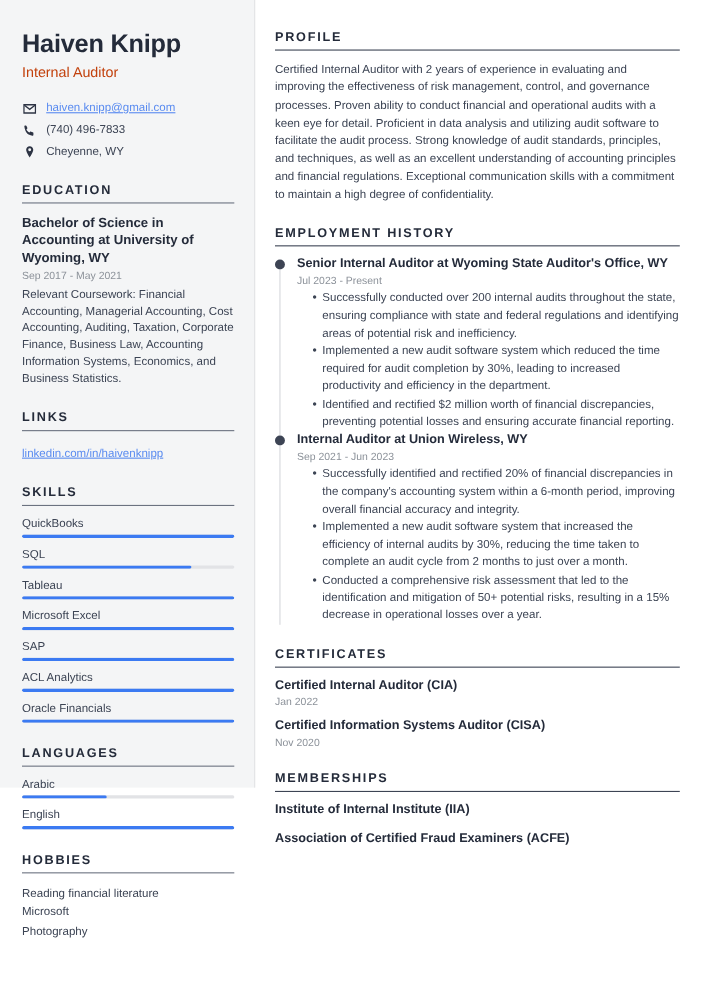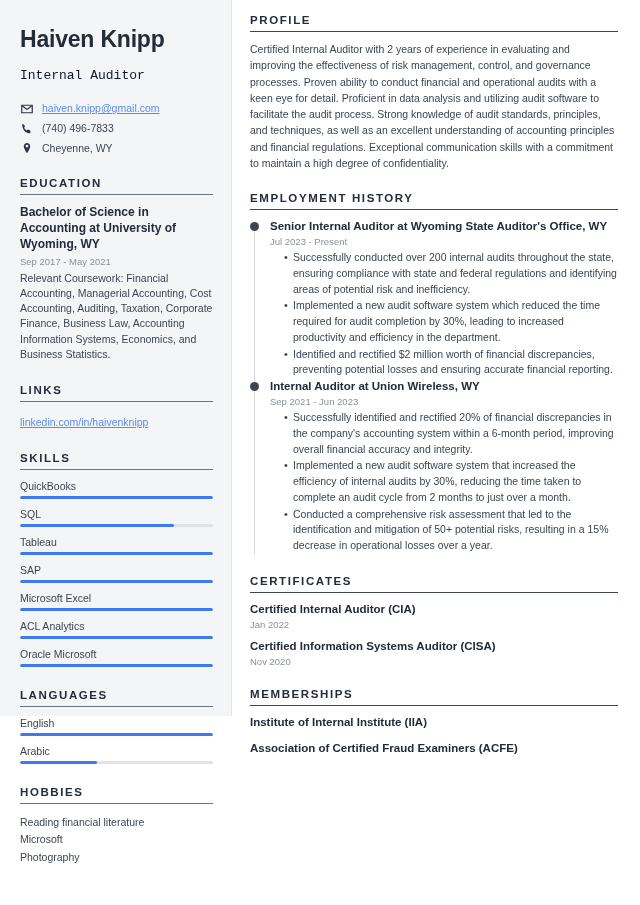--- a/index.html
+++ b/index.html
@@ -35,24 +35,23 @@
   .name {
     font-size: 23px;
     font-weight: bold;
     letter-spacing: -0.2px;
     color: #242b3a;
     line-height: 1.15;
   }
 
   .job-title {
     font-size: 13px;
-    color: #0f172a;
-    margin-top: 16px;
+    color: #c2410c;
+    margin-top: 6px;
     line-height: 1.3;
-    font-family: Liberation Mono, monospace;
   }
 
   .contact-list {
     margin-top: 17px;
   }
 
   .contact-row {
     display: flex;
     align-items: center;
     gap: 9px;
@@ -138,21 +137,21 @@
 
   .hobby {
     font-size: 10.5px;
     color: #3c4454;
     line-height: 1.65;
   }
 
   
   .main {
     flex: 1 1 auto;
-    padding: 14px 22px 0 18px;
+    padding: 28px 22px 0 18px;
   }
 
   .main .sec { margin-top: 21px; }
   .main .sec:first-child { margin-top: 0; }
 
   .main .sec-head {
     border-bottom: 1.5px solid #3d4454;
     margin-bottom: 9px;
   }
 
@@ -323,58 +322,58 @@
           <div class="bar-fill" style="width: 80%;"></div>
         </div>
       </div>
       <div class="bar-item">
         <div class="bar-label">Tableau</div>
         <div class="bar-track">
           <div class="bar-fill" style="width: 100%;"></div>
         </div>
       </div>
       <div class="bar-item">
+        <div class="bar-label">Microsoft Excel</div>
+        <div class="bar-track">
+          <div class="bar-fill" style="width: 100%;"></div>
+        </div>
+      </div>
+      <div class="bar-item">
         <div class="bar-label">SAP</div>
         <div class="bar-track">
           <div class="bar-fill" style="width: 100%;"></div>
         </div>
       </div>
       <div class="bar-item">
-        <div class="bar-label">Microsoft Excel</div>
-        <div class="bar-track">
-          <div class="bar-fill" style="width: 100%;"></div>
-        </div>
-      </div>
-      <div class="bar-item">
         <div class="bar-label">ACL Analytics</div>
         <div class="bar-track">
           <div class="bar-fill" style="width: 100%;"></div>
         </div>
       </div>
       <div class="bar-item">
-        <div class="bar-label">Oracle Microsoft</div>
+        <div class="bar-label">Oracle Financials</div>
         <div class="bar-track">
           <div class="bar-fill" style="width: 100%;"></div>
         </div>
       </div>
     </section>
 
     <section class="sec">
       <div class="sec-head">LANGUAGES</div>
 
       <div class="bar-item">
+        <div class="bar-label">Arabic</div>
+        <div class="bar-track">
+          <div class="bar-fill" style="width: 40%;"></div>
+        </div>
+      </div>
+      <div class="bar-item">
         <div class="bar-label">English</div>
         <div class="bar-track">
           <div class="bar-fill" style="width: 100%;"></div>
-        </div>
-      </div>
-      <div class="bar-item">
-        <div class="bar-label">Arabic</div>
-        <div class="bar-track">
-          <div class="bar-fill" style="width: 40%;"></div>
         </div>
       </div>
     </section>
 
     <section class="sec">
       <div class="sec-head">HOBBIES</div>
       <div class="hobby">Reading financial literature</div>
       <div class="hobby">Microsoft</div>
       <div class="hobby">Photography</div>
     </section>

